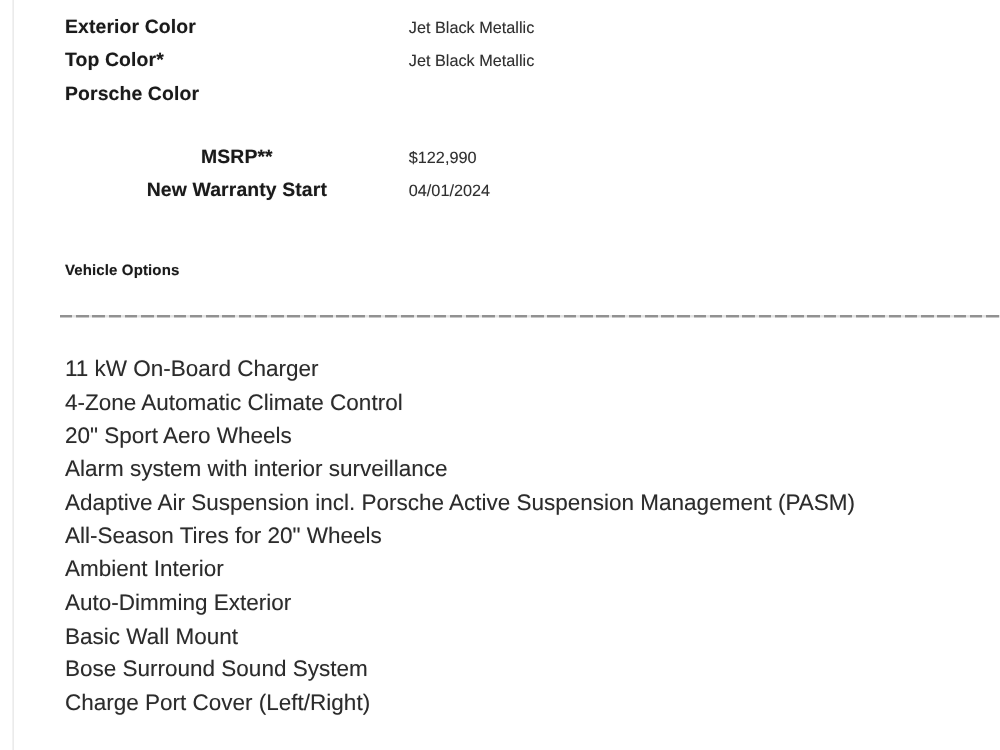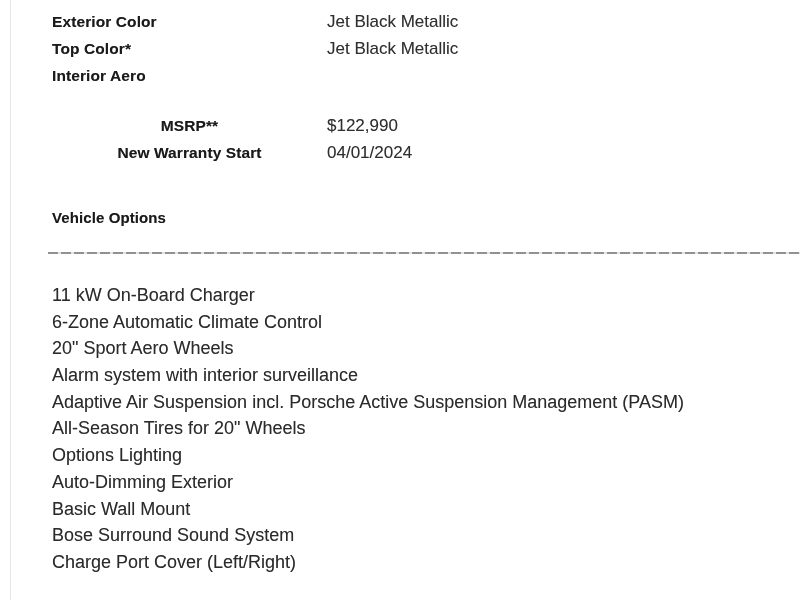--- a/index.html
+++ b/index.html
@@ -42,30 +42,30 @@
   .spec-label {
     width: 275px;
     flex: 0 0 275px;
     font-size: 15.5px;
     font-weight: bold;
     color: #1a1a1a;
     letter-spacing: 0.1px;
     text-shadow: 0 0 0.6px rgba(30,30,30,0.45);
   }
   .spec-value {
-    font-size: 17px;
+    font-size: 13px;
     color: #2f2f2f;
     text-shadow: 0 0 0.6px rgba(60,60,60,0.35);
     white-space: nowrap;
   }
   .section-title {
     position: absolute;
     left: 52px;
     top: 209px;
-    font-size: 15px;
+    font-size: 12px;
     font-weight: bold;
     color: #1a1a1a;
     letter-spacing: 0.1px;
     text-shadow: 0 0 0.6px rgba(30,30,30,0.45);
   }
   .divider-dashed {
     position: absolute;
     left: 48px;
     top: 252px;
     width: 752px;
@@ -103,46 +103,46 @@
   <div class="spec-group" id="group-colors">
     <div class="spec-row">
       <span class="spec-label">Exterior Color</span>
       <span class="spec-value">Jet Black Metallic</span>
     </div>
     <div class="spec-row">
       <span class="spec-label">Top Color*</span>
       <span class="spec-value">Jet Black Metallic</span>
     </div>
     <div class="spec-row">
-      <span class="spec-label">Interior Aero</span>
+      <span class="spec-label">Porsche Color</span>
     </div>
   </div>
 
   <div class="spec-group" id="group-price">
     <div class="spec-row">
       <span class="spec-label">MSRP**</span>
       <span class="spec-value">$122,990</span>
     </div>
     <div class="spec-row">
       <span class="spec-label">New Warranty Start</span>
       <span class="spec-value">04/01/2024</span>
     </div>
   </div>
 
   <div class="section-title">Vehicle Options</div>
 
   <div class="divider-dashed"></div>
 
   <ul class="options-list">
     <li>11 kW On-Board Charger</li>
-    <li>6-Zone Automatic Climate Control</li>
+    <li>4-Zone Automatic Climate Control</li>
     <li>20" Sport Aero Wheels</li>
     <li>Alarm system with interior surveillance</li>
     <li>Adaptive Air Suspension incl. Porsche Active Suspension Management (PASM)</li>
     <li>All-Season Tires for 20" Wheels</li>
-    <li>Options Lighting</li>
+    <li>Ambient Interior</li>
     <li>Auto-Dimming Exterior</li>
     <li>Basic Wall Mount</li>
     <li>Bose Surround Sound System</li>
     <li>Charge Port Cover (Left/Right)</li>
   </ul>
 
 </div>
 
 </body></html>

